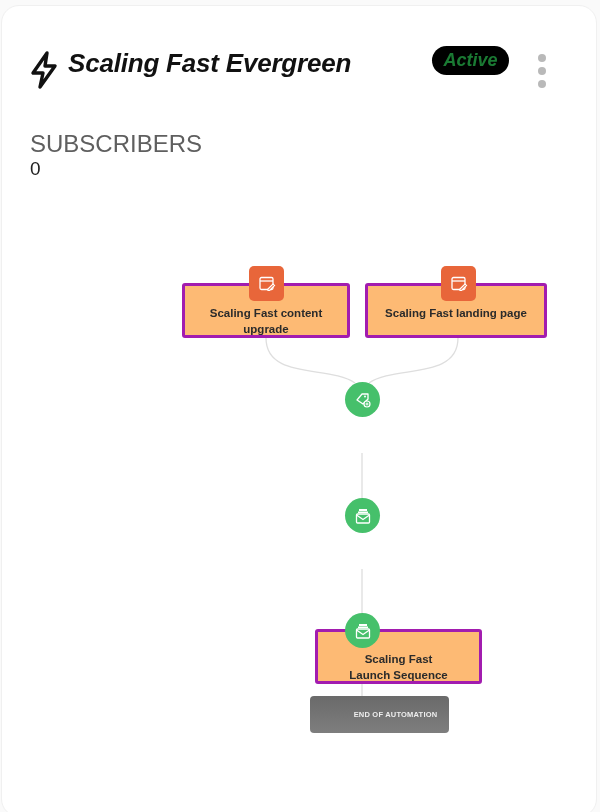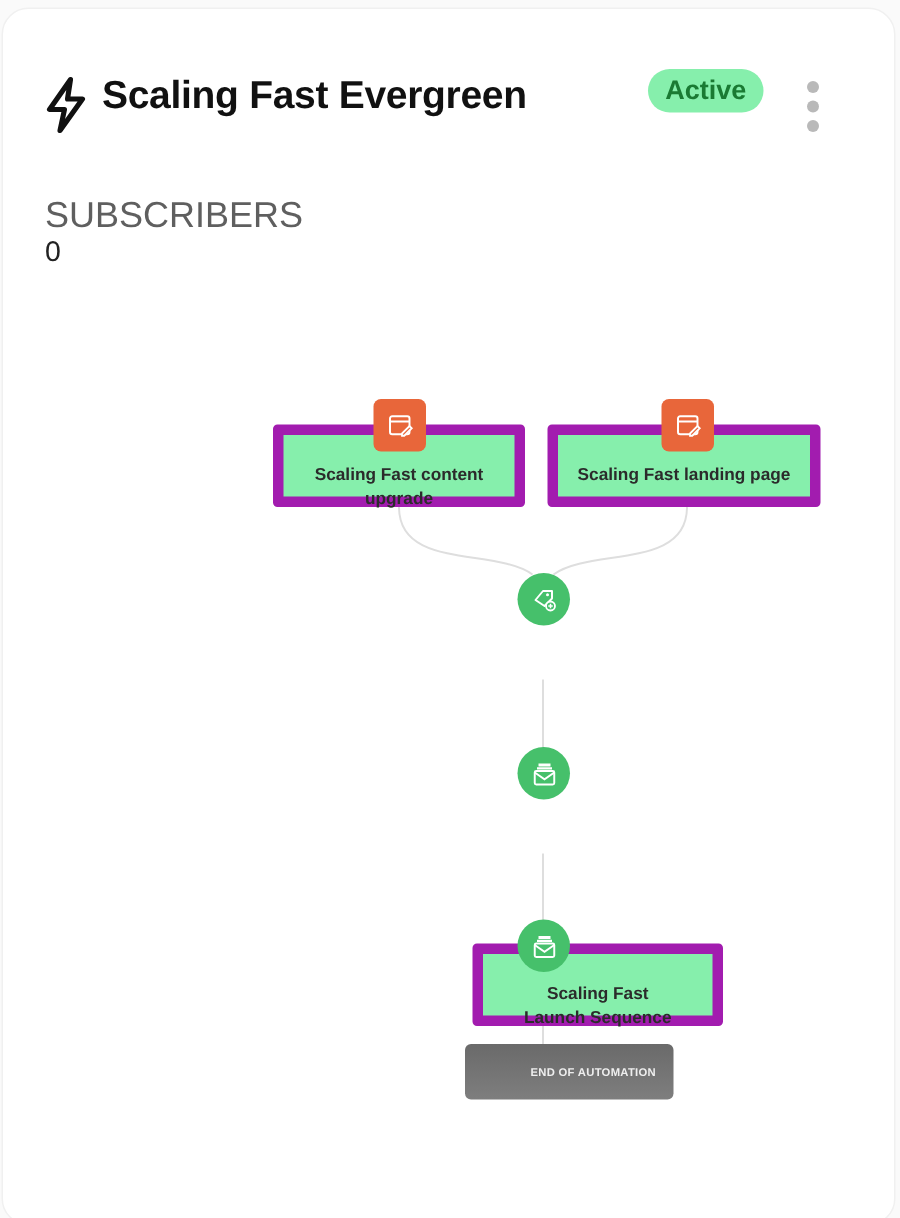--- a/index.html
+++ b/index.html
@@ -17,41 +17,41 @@
       top: 5px;
       width: 596px;
       height: 812px;
       background: #ffffff;
       border: 1px solid #f0f0f0;
       border-radius: 18px;
       box-sizing: border-box;
     }
     .header {
       position: absolute;
-      left: 0; top: 0; width: 512px; height: 110px;
+      left: 0; top: 0; width: 512px; height: 110px; font-style: italic;
     }
     .bolt {
       position: absolute;
       left: 28px; top: 50px; width: 32px; height: 40px;
     }
     .title {
       position: absolute;
       left: 68px; top: 48px;
       font-size: 26px;
       font-weight: 700;
       color: #111111;
       letter-spacing: -0.2px;
       white-space: nowrap;
     }
     .badge {
       position: absolute;
       left: 432px; top: 46px;
       width: 77px; height: 29px;
       border-radius: 15px;
-      background: #86efac;
+      background: #000000;
       color: #1a7a33;
       font-size: 18px;
       font-weight: 700;
       line-height: 29px;
       text-align: center;
     }
     .kebab {
       position: absolute;
       left: 530px; top: 52px;
       width: 24px; height: 40px;
@@ -76,22 +76,22 @@
       left: 30px; top: 158px;
       font-size: 19px;
       color: #222;
     }
     .flow {
       position: absolute;
       left: 0; top: 0; width: 600px; height: 812px;
     }
     .node {
       position: absolute;
-      background: #86efac;
-      border: 7px solid #a21caf;
+      background: #fdba74;
+      border: 3px solid #a21caf;
       border-radius: 3px;
       box-sizing: border-box;
       cursor: pointer;
     }
     .node-label {
       position: absolute;
       left: 0; right: 0;
       top: 19px;
       text-align: center;
       font-size: 11.5px;

